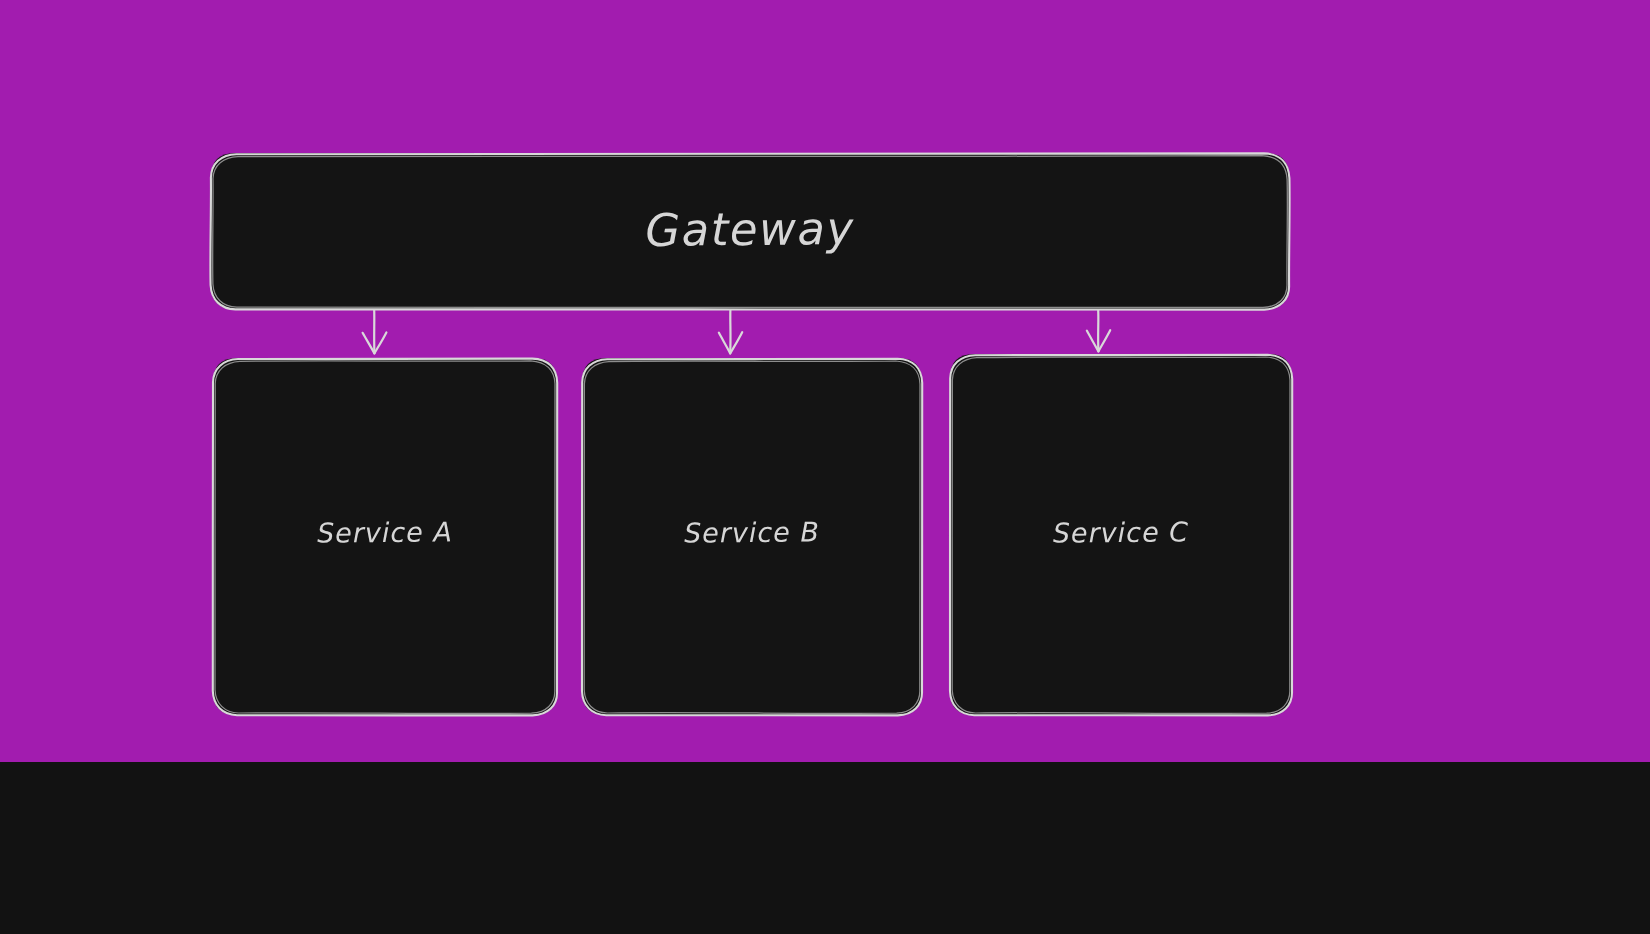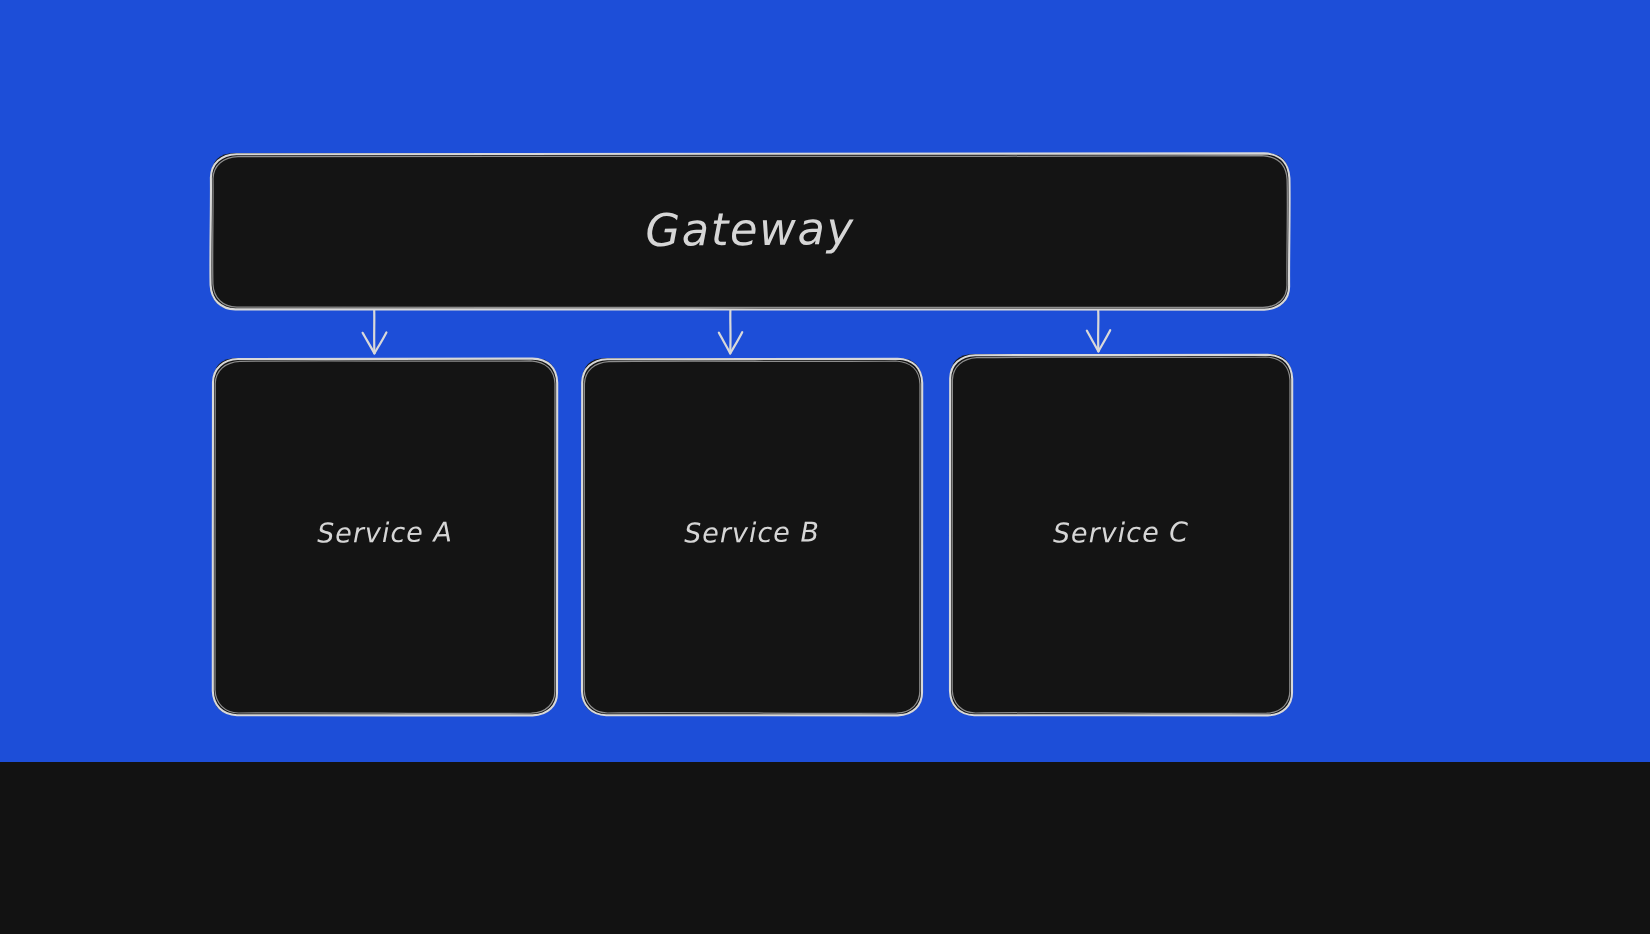--- a/index.html
+++ b/index.html
@@ -11,21 +11,21 @@
   body {
     width: 1650px;
     height: 934px;
     overflow: hidden;
     font-family: "DejaVu Sans", sans-serif;
   }
   #canvas-root {
     position: relative;
     width: 1650px;
     height: 762px;
-    background: #1d4ed8;
+    background: #a21caf;
   }
   #scene-svg {
     position: absolute;
     top: 0;
     left: 0;
     width: 1650px;
     height: 934px;
     display: block;
   }
   .rough-stroke {

